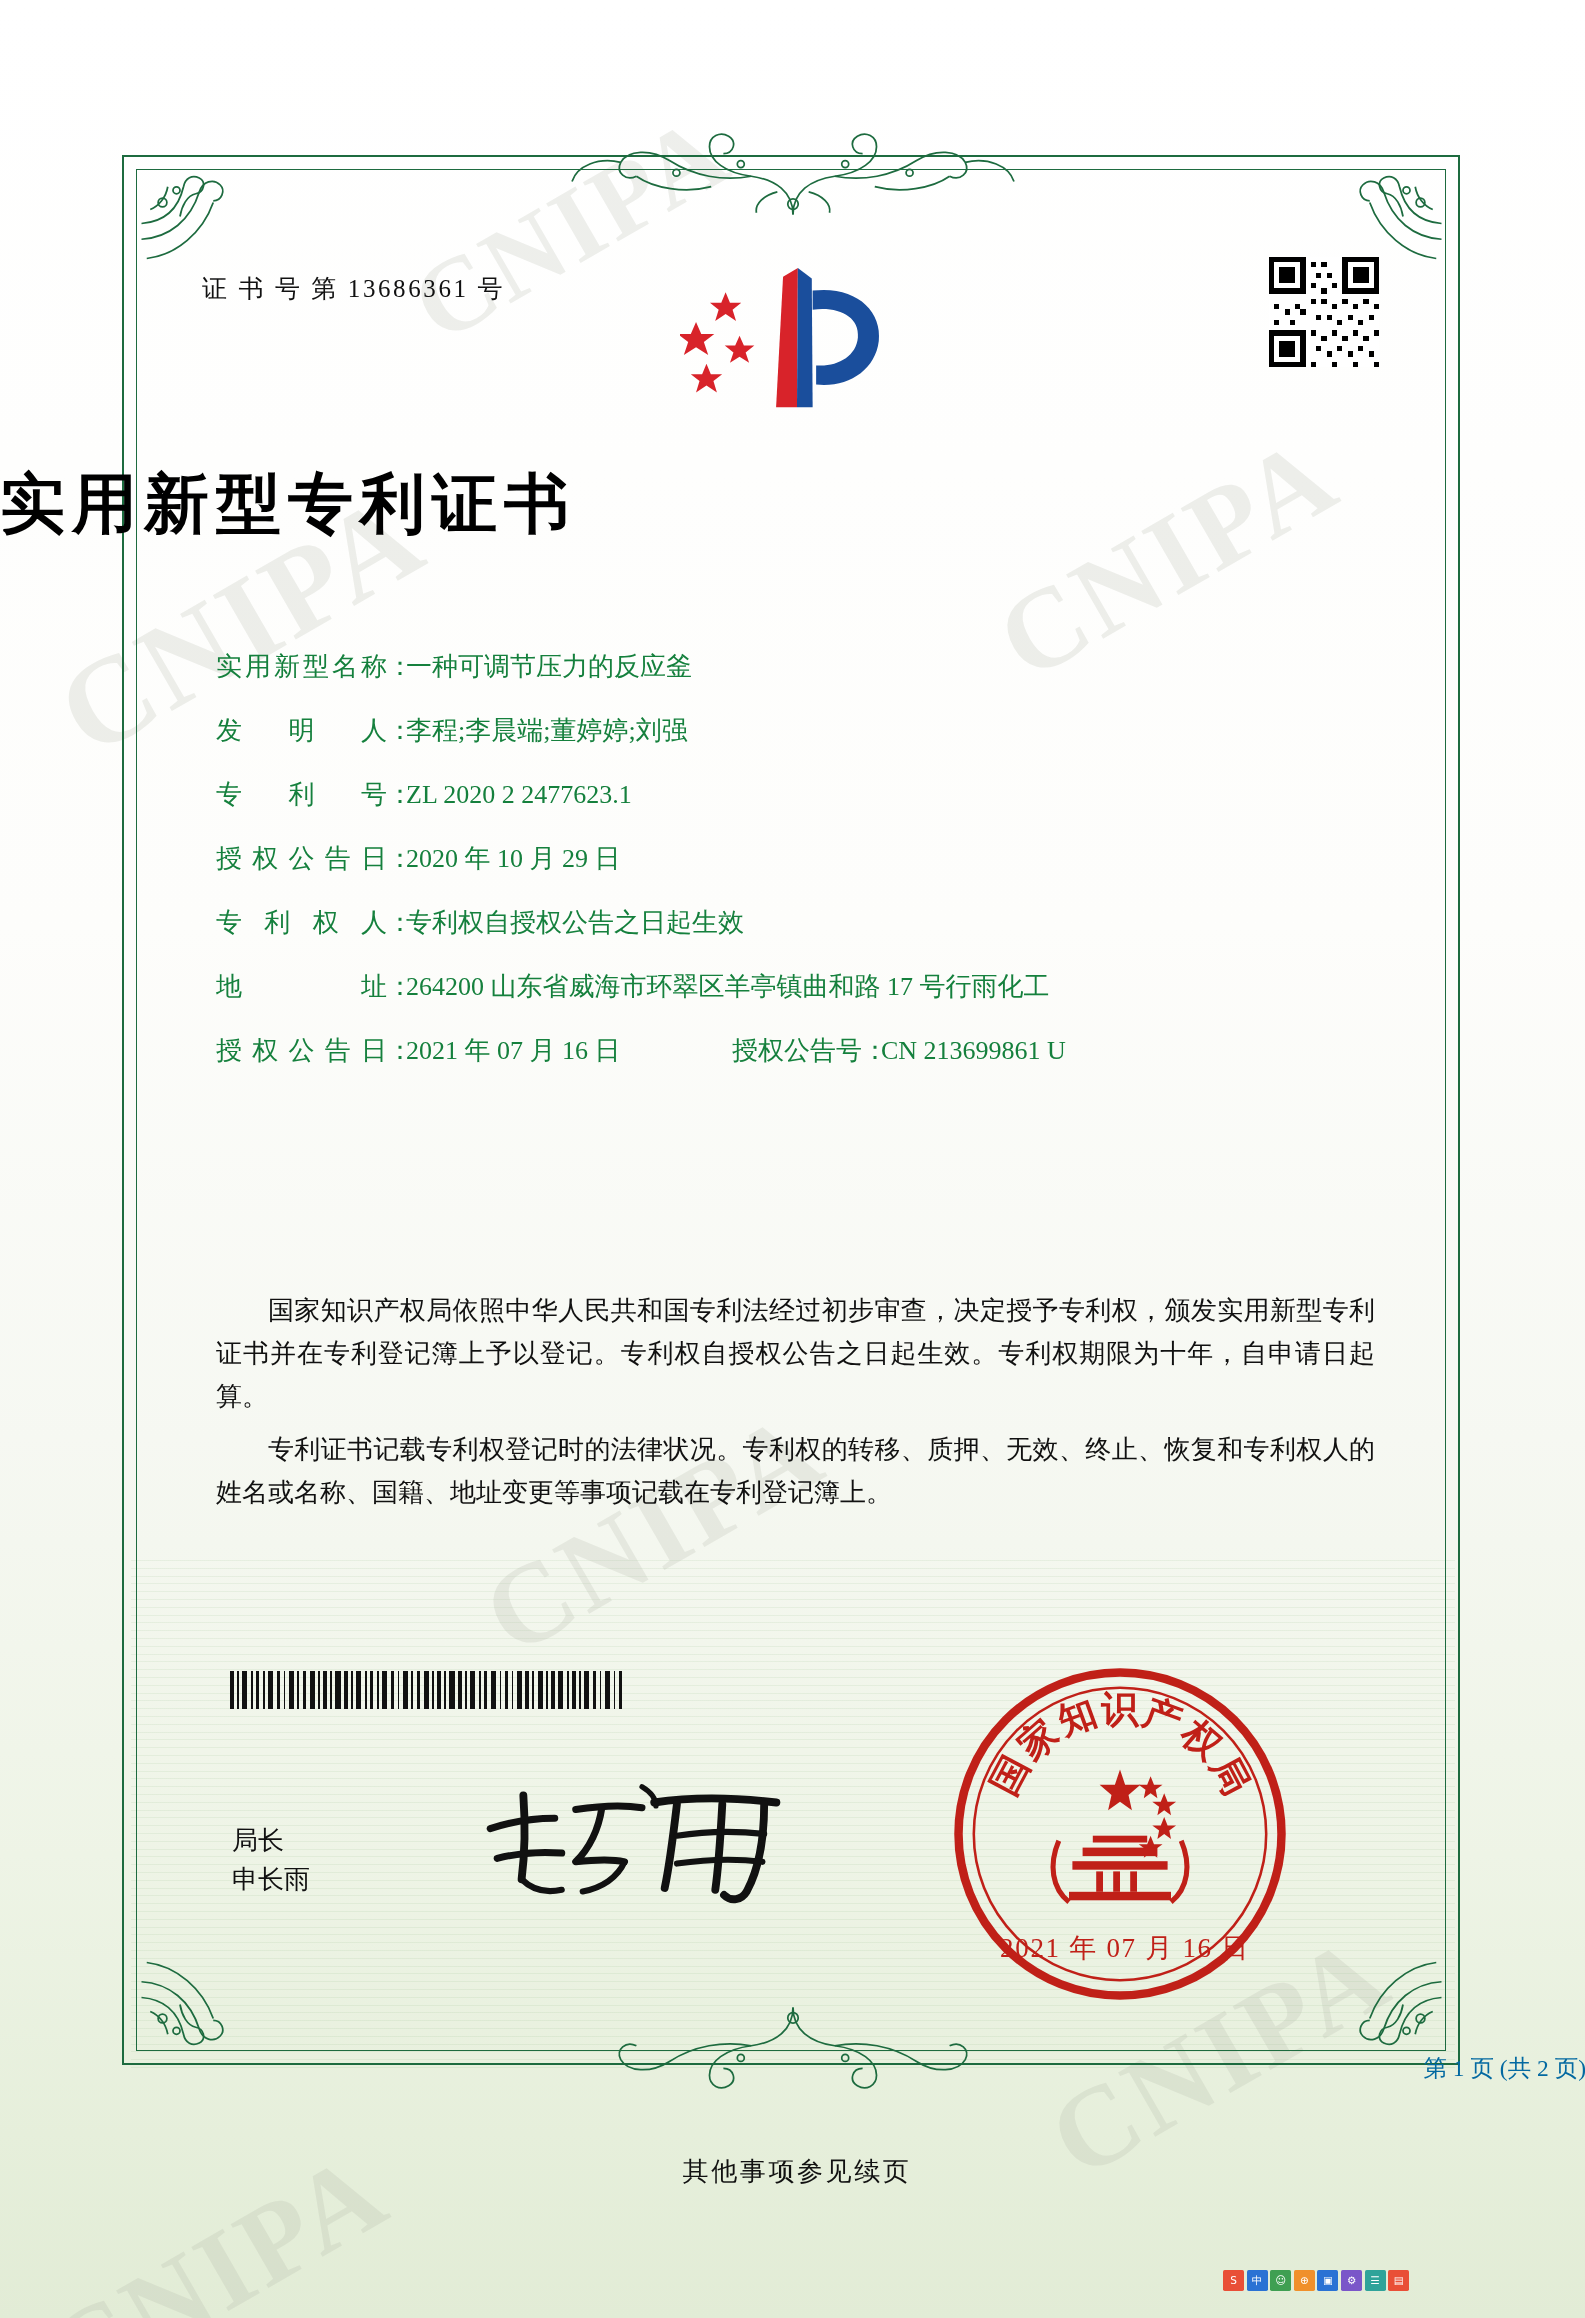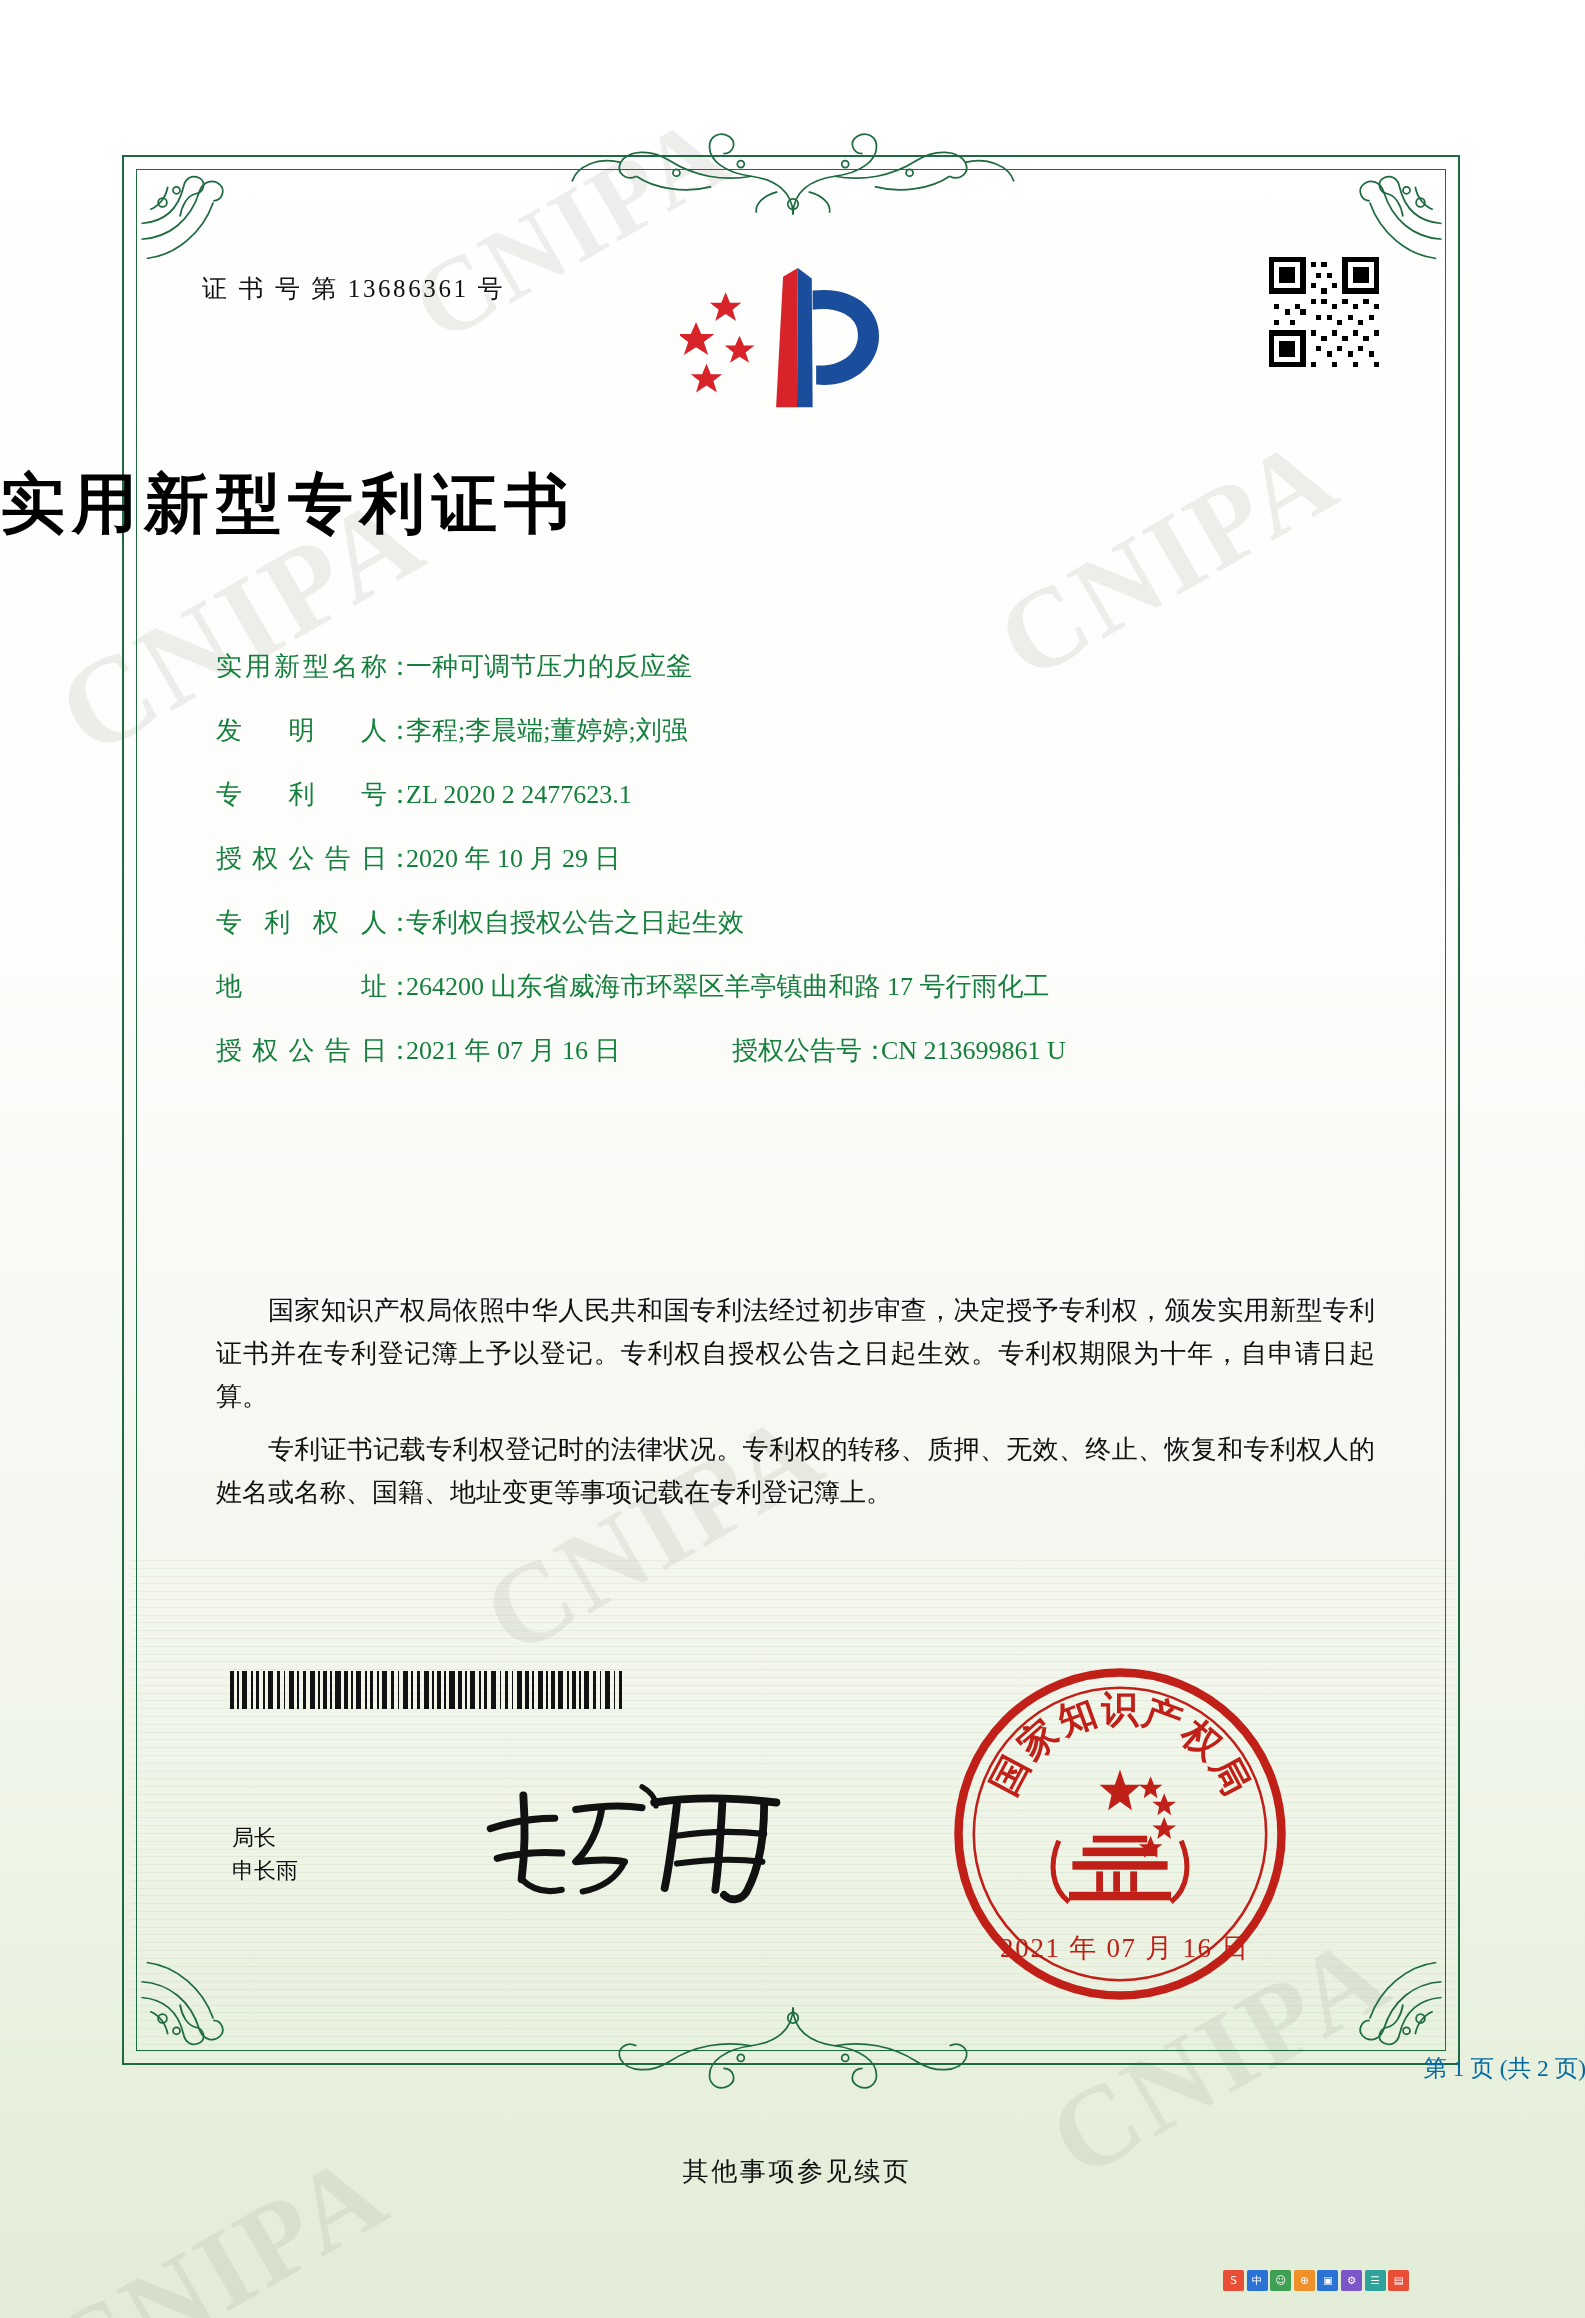--- a/index.html
+++ b/index.html
@@ -215,21 +215,21 @@
     top: 1671px;
     width: 436px;
     height: 38px;
   }
   .barcode svg { width:100%; height:100%; display:block; }
 
   .director-block {
     position: absolute;
     left: 232px;
     top: 1821px;
-    font-size: 22px;
+    font-size: 26px;
     line-height: 1.5;
     color: #111;
   }
 
   .signature {
     position: absolute;
     left: 471px;
     top: 1778px;
     width: 349px;
     height: 131px;

